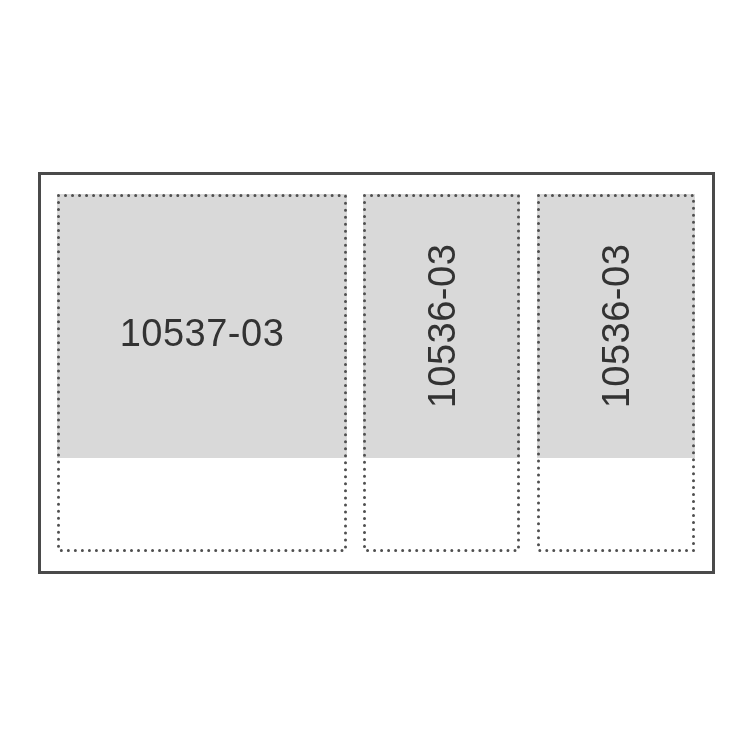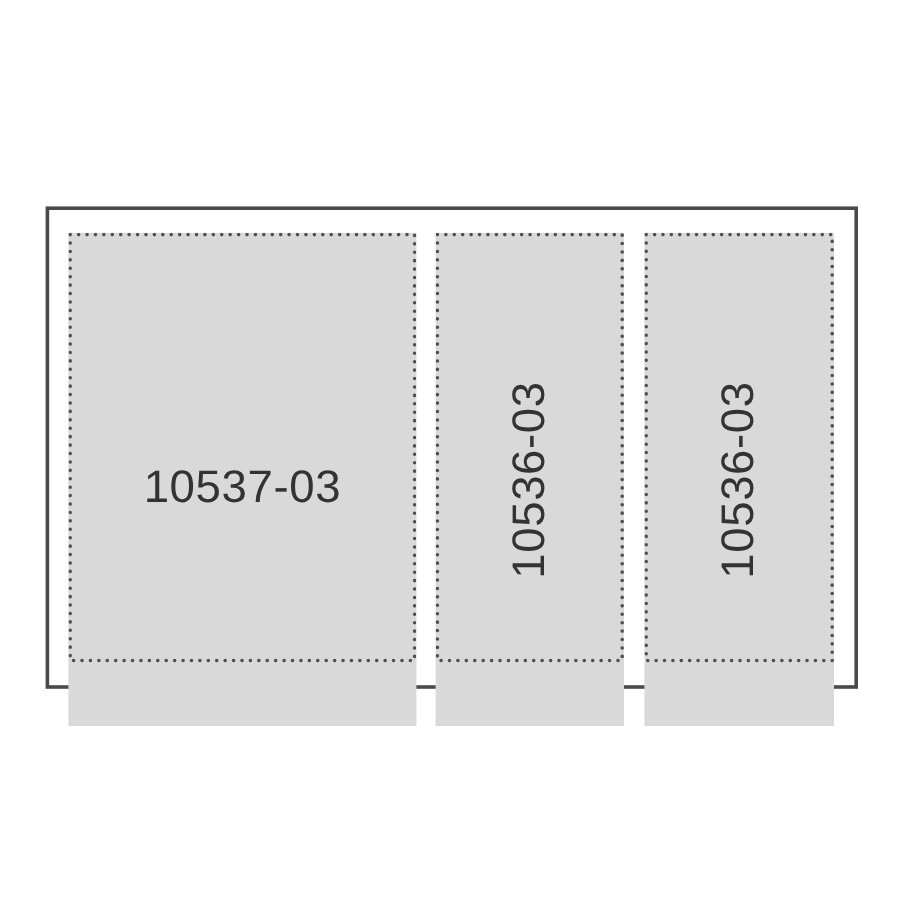--- a/index.html
+++ b/index.html
@@ -21,21 +21,21 @@
     top: 172px;
     width: 677px;
     height: 402px;
     box-sizing: border-box;
     border: 3px solid var(--outer-border, #4a4a4a);
     background: var(--page-bg, #ffffff);
   }
   .panel {
     position: absolute;
     top: 194px;
-    height: 411px;
+    height: 264px;
     background: var(--panel-fill, #d9d9d9);
   }
   .panel-1 { left: 57px;  width: 290px; }
   .panel-2 { left: 363px; width: 157px; }
   .panel-3 { left: 537px; width: 158px; }
   .dotted-border {
     position: absolute;
     left: 0;
     top: 0;
     display: block;

